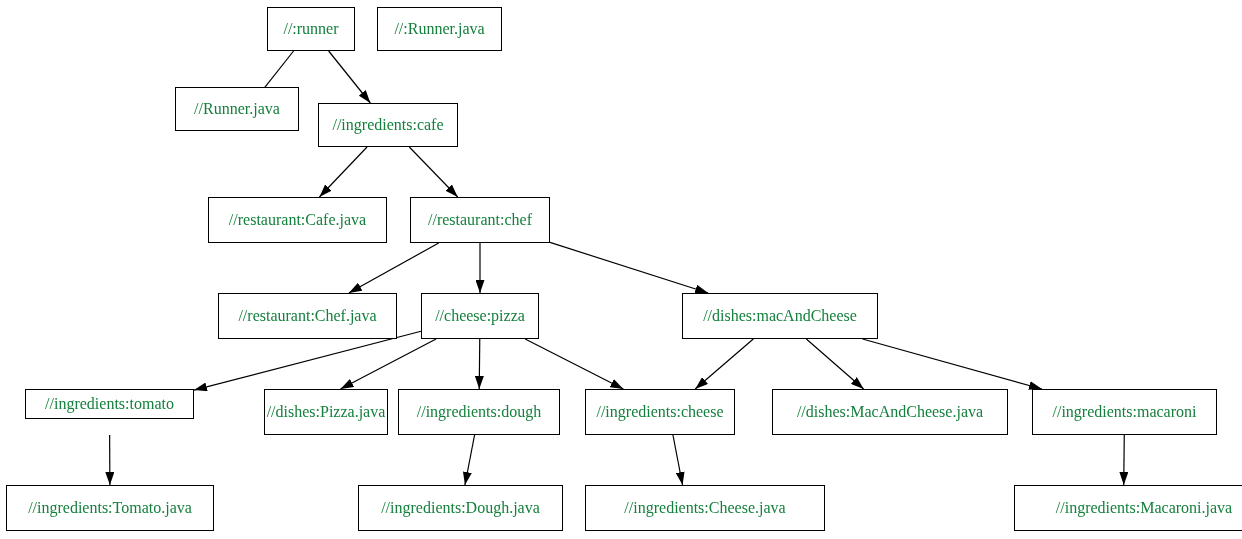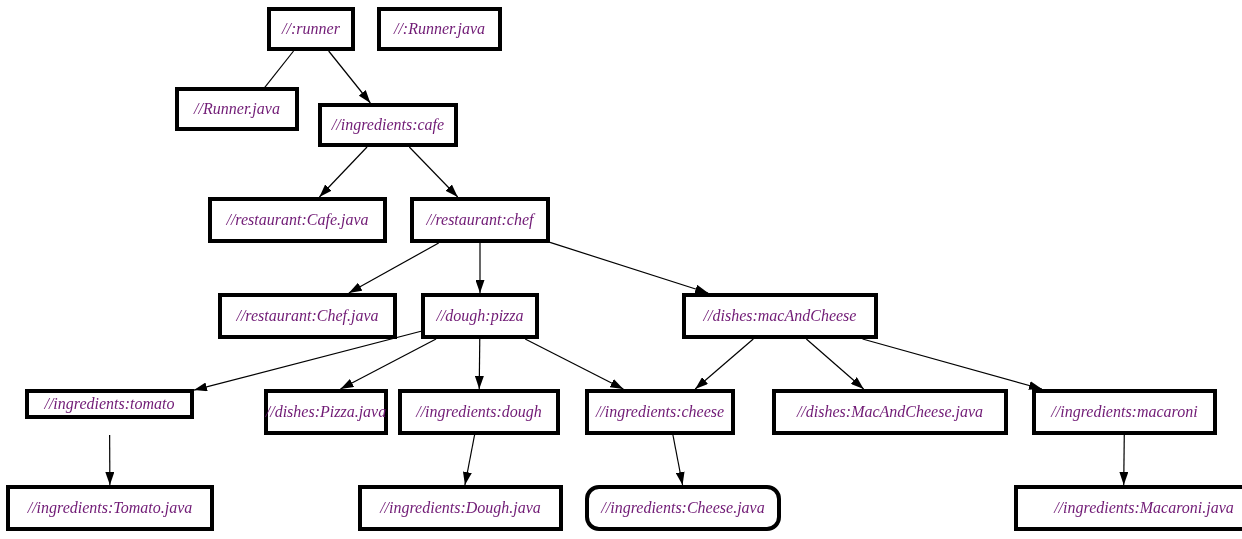--- a/index.html
+++ b/index.html
@@ -22,30 +22,29 @@
     width: 1242px;
     height: 539px;
   }
   .edge-layer line {
     stroke: #000000;
     stroke-width: 1.2;
   }
   .graph-node {
     position: absolute;
     box-sizing: border-box;
-    border: 4px solid #a3a3a3;
+    border: 1px solid #a3a3a3;
     background: #ffffff;
     display: flex;
     align-items: center;
     justify-content: center;
     font-size: 16px;
-    color: #701a75;
+    color: #15803d;
     white-space: nowrap;
     text-align: center;
-    font-style: italic;
   }
 </style>
 </head>
 <body>
 
 <div class="canvas">
   <svg class="edge-layer" width="1242" height="539" viewBox="0 0 1242 539" xmlns="http://www.w3.org/2000/svg">
     <defs>
       <marker id="arrowhead" markerUnits="userSpaceOnUse" markerWidth="13" markerHeight="9" viewBox="0 0 13 9" refX="13" refY="4.5" orient="auto">
         <path d="M0,0 L13,4.5 L0,9 Z" fill="#000000"></path>
@@ -73,26 +72,26 @@
       </g>
   </svg>
   <div id="node-layer">
       <div class="graph-node" style="left: 267px; top: 7px; width: 88px; height: 44px; background: rgb(255, 255, 255); border-color: rgb(0, 0, 0);">//:runner</div>
       <div class="graph-node" style="left: 377px; top: 7px; width: 125px; height: 44px; background: rgb(255, 255, 255); border-color: rgb(0, 0, 0);">//:Runner.java</div>
       <div class="graph-node" style="left: 175px; top: 87px; width: 124px; height: 44px; background: rgb(255, 255, 255); border-color: rgb(0, 0, 0);">//Runner.java</div>
       <div class="graph-node" style="left: 318px; top: 103px; width: 140px; height: 44px; background: rgb(255, 255, 255); border-color: rgb(0, 0, 0);">//ingredients:cafe</div>
       <div class="graph-node" style="left: 208px; top: 197px; width: 179px; height: 46px; background: rgb(255, 255, 255); border-color: rgb(0, 0, 0);">//restaurant:Cafe.java</div>
       <div class="graph-node" style="left: 410px; top: 197px; width: 140px; height: 46px; background: rgb(255, 255, 255); border-color: rgb(0, 0, 0);">//restaurant:chef</div>
       <div class="graph-node" style="left: 218px; top: 293px; width: 179px; height: 46px; background: rgb(255, 255, 255); border-color: rgb(0, 0, 0);">//restaurant:Chef.java</div>
-      <div class="graph-node" style="left: 421px; top: 293px; width: 118px; height: 46px; background: rgb(255, 255, 255); border-color: rgb(0, 0, 0);">//dough:pizza</div>
+      <div class="graph-node" style="left: 421px; top: 293px; width: 118px; height: 46px; background: rgb(255, 255, 255); border-color: rgb(0, 0, 0);">//cheese:pizza</div>
       <div class="graph-node" style="left: 682px; top: 293px; width: 196px; height: 46px; background: rgb(255, 255, 255); border-color: rgb(0, 0, 0);">//dishes:macAndCheese</div>
       <div class="graph-node" style="left: 25px; top: 389px; width: 169px; height: 30px; background: rgb(255, 255, 255); border-color: rgb(0, 0, 0);">//ingredients:tomato</div>
       <div class="graph-node" style="left: 218px; top: 389px; width: 124px; height: 46px; background: rgb(255, 255, 255); border-color: rgb(0, 0, 0); margin-left: 46px;">//dishes:Pizza.java</div>
       <div class="graph-node" style="left: 398px; top: 389px; width: 162px; height: 46px; background: rgb(255, 255, 255); border-color: rgb(0, 0, 0);">//ingredients:dough</div>
       <div class="graph-node" style="left: 585px; top: 389px; width: 150px; height: 46px; background: rgb(255, 255, 255); border-color: rgb(0, 0, 0);">//ingredients:cheese</div>
       <div class="graph-node" style="left: 772px; top: 389px; width: 236px; height: 46px; background: rgb(255, 255, 255); border-color: rgb(0, 0, 0);">//dishes:MacAndCheese.java</div>
       <div class="graph-node" style="left: 1032px; top: 389px; width: 185px; height: 46px; background: rgb(255, 255, 255); border-color: rgb(0, 0, 0);">//ingredients:macaroni</div>
       <div class="graph-node" style="left: 6px; top: 485px; width: 208px; height: 46px; background: rgb(255, 255, 255); border-color: rgb(0, 0, 0);">//ingredients:Tomato.java</div>
       <div class="graph-node" style="left: 358px; top: 485px; width: 205px; height: 46px; background: rgb(255, 255, 255); border-color: rgb(0, 0, 0);">//ingredients:Dough.java</div>
-      <div class="graph-node" style="left: 585px; top: 485px; width: 196px; height: 46px; background: rgb(255, 255, 255); border-color: rgb(0, 0, 0); border-radius: 14px;">//ingredients:Cheese.java</div>
+      <div class="graph-node" style="left: 585px; top: 485px; width: 240px; height: 46px; background: rgb(255, 255, 255); border-color: rgb(0, 0, 0);">//ingredients:Cheese.java</div>
       <div class="graph-node" style="left: 1014px; top: 485px; width: 260px; height: 46px; background: rgb(255, 255, 255); border-color: rgb(0, 0, 0);">//ingredients:Macaroni.java</div>
     </div>
 </div>
 
 </body></html>

